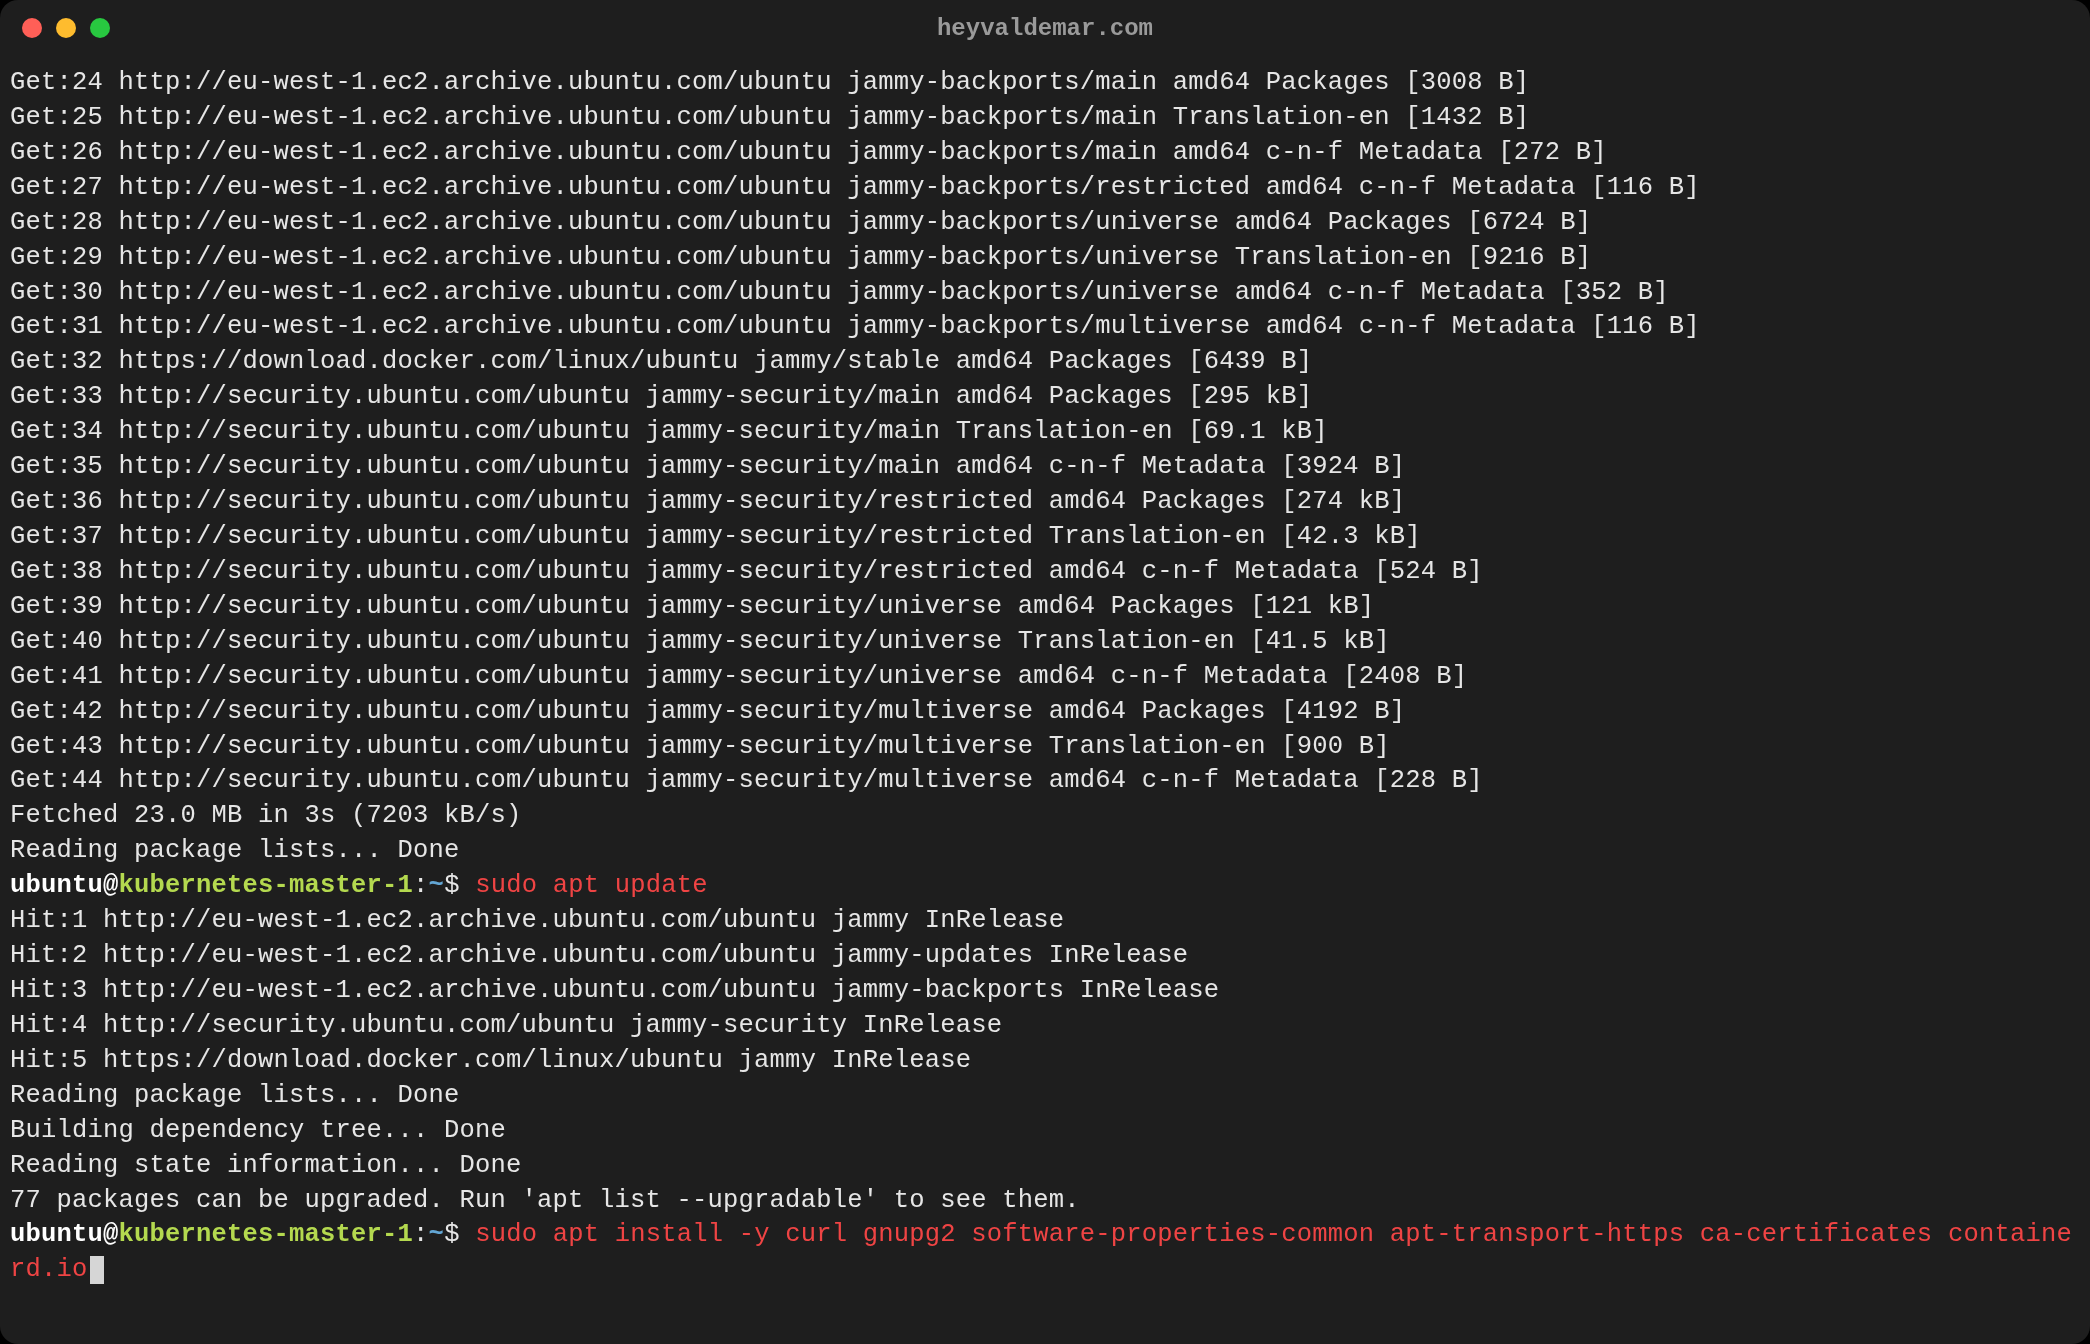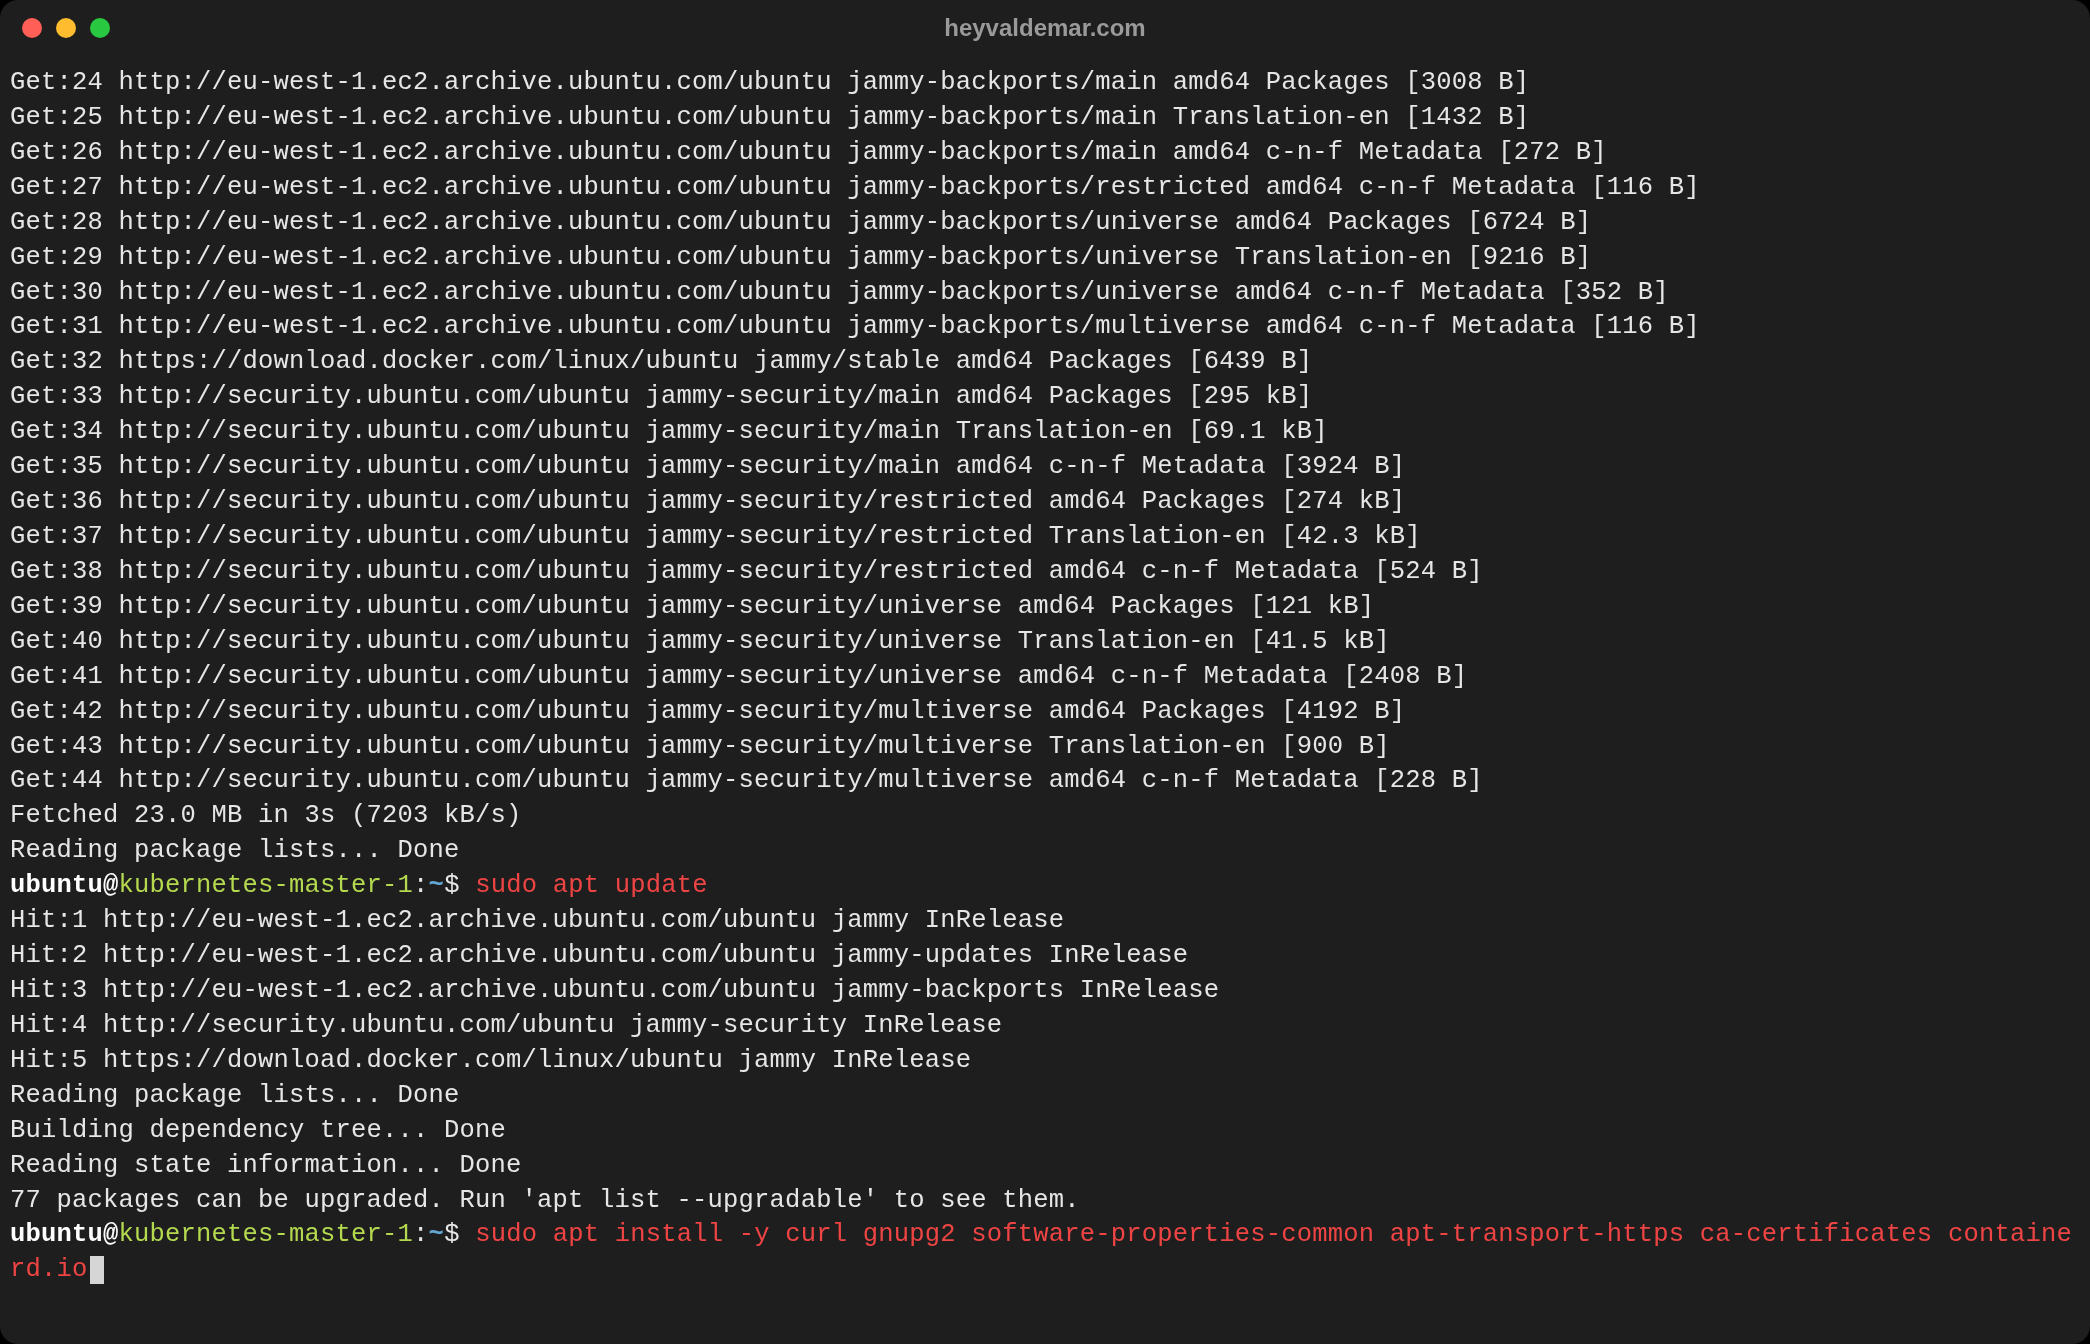--- a/index.html
+++ b/index.html
@@ -40,35 +40,35 @@
   }
   .dot.red    { background: #ff5f57; }
   .dot.yellow { background: #febc2e; }
   .dot.green  { background: #28c840; }
   .titlebar .title {
     position: absolute;
     left: 0; right: 0;
     text-align: center;
     color: #9a9a9a;
     font-size: 24px;
-    font-family: Liberation Sans, sans-serif;
+    font-family: Liberation Mono, monospace;
     font-weight: 600;
     pointer-events: none;
   }
   .terminal {
     padding: 10px 10px 20px 10px;
     font-size: 25.5px;
     line-height: 1.37;
     white-space: pre-wrap;
     word-break: break-all;
     letter-spacing: 0.2px;
   }
   .out   { color: #e6e6e6; }
   .user  { color: #ffffff; font-weight: bold; }
-  .host  { color: #b4d94f; font-weight: normal; }
+  .host  { color: #b4d94f; font-weight: bold; }
   .col   { color: #e6e6e6; }
   .path  { color: #63a6d4; font-weight: bold; }
   .sigil { color: #e6e6e6; }
   .cmd   { color: #ef4444; }
   .cursor {
     display: inline-block;
     width: 14px;
     height: 28px;
     background: #d6d6d6;
     vertical-align: text-bottom;

